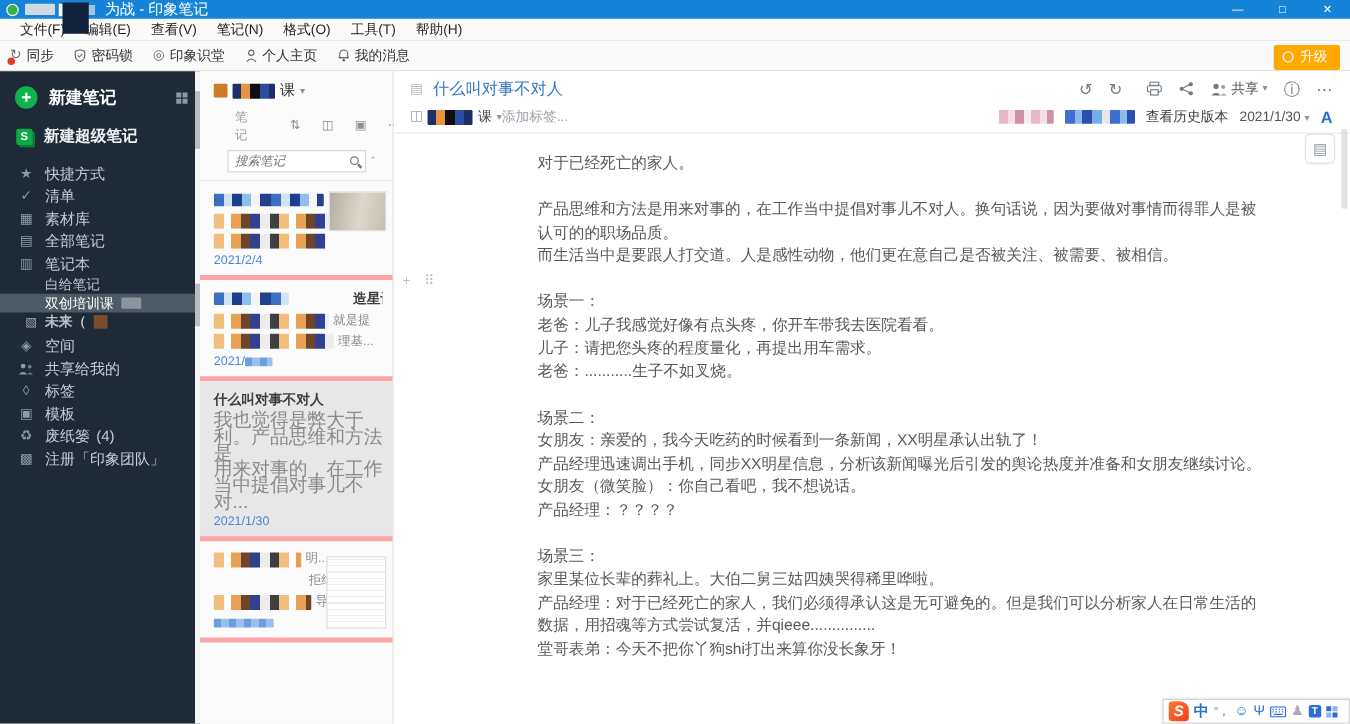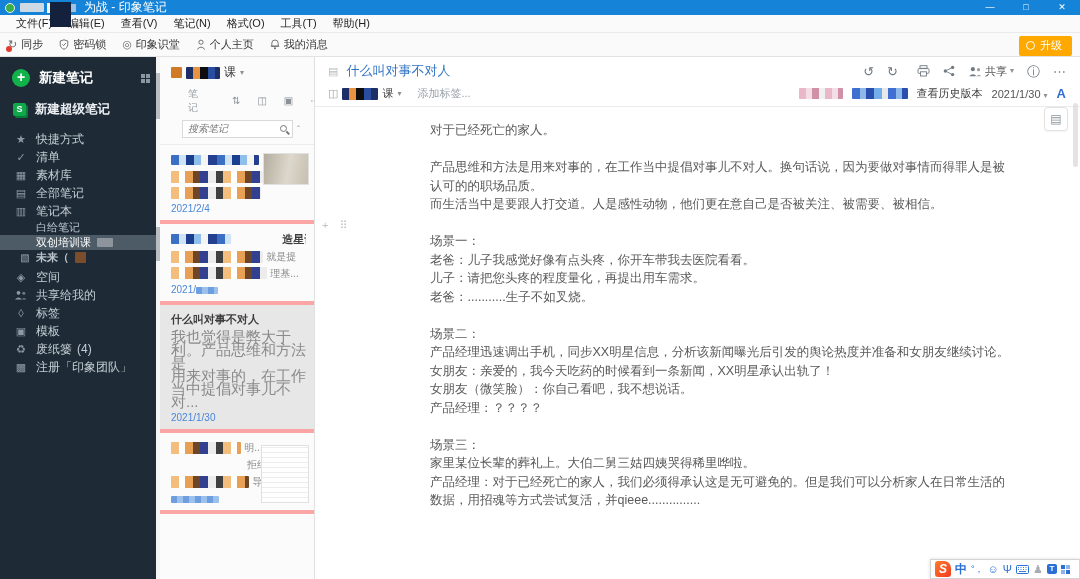--- a/index.html
+++ b/index.html
@@ -57,21 +57,21 @@
 
   
   .notelist { width:155px; flex:none; background:#fbfbfb; border-right:1px solid #e0e0e0; position:relative; }
   .nl-head { padding:7px 8px 0 11px; }
   .nl-title { display:flex; align-items:center; font-size:12px; color:#2f2f2f; gap:4px; }
   .nl-meta { display:flex; align-items:center; margin-top:6px; color:#9aa0a6; font-size:10px; gap:17px; }
   .nl-meta .mi { color:#8b9198; font-size:10px; line-height:1; }
   .nl-meta .spacer { flex:1; }
   .nl-search-row { display:flex; align-items:center; margin:5px 6px 6px 11px; gap:4px; }
   .nl-search { flex:1; position:relative; }
-  .nl-search input { width:100%; height:18px; border:1px solid #d9d9d9; background:#fff; font-size:10px; font-style:italic; color:#555; padding:0 18px 0 5px; font-family:Liberation Mono, monospace; }
+  .nl-search input { width:100%; height:18px; border:1px solid #d9d9d9; background:#fff; font-size:10px; font-style:italic; color:#555; padding:0 18px 0 5px; font-family:Liberation Serif, serif; }
   .mag { position:absolute; right:6px; top:5px; width:7px; height:7px; border:1px solid #777; border-radius:50%; }
   .mag::after { content:""; position:absolute; width:4px; height:1.5px; background:#777; transform:rotate(45deg); right:-4px; bottom:-2px; }
   .collapse { color:#9aa0a6; font-size:9px; }
   .cards { border-top:1px solid #ececec; }
   .card { padding:7px 8px 6px 11px; border-bottom:4px solid #fca5a5; position:relative; min-height:52px; }
   .card.sel { background:#e7e7e7; }
   .card .ct { font-size:11px; font-weight:bold; color:#3d3d3d; margin-bottom:3px; }
   .card .cp { font-size:15px; color:#8a8a8a; line-height:13px; }
   .card .cd { font-size:10px; color:#4a87d9; margin-top:4px; }
   .thumb { position:absolute; right:5px; top:8px; width:46px; height:32px; border:1px solid #e0e0e0; background:linear-gradient(100deg,#b4ad9f,#ddd8cc 55%,#c6bfb1); }
@@ -97,21 +97,21 @@
   .doc-icn { color:#b6bcc2; font-size:11px; margin-right:8px; line-height:1; }
   .ed-title { color:#3576c4; font-size:13px; }
   .ed-actions { margin-left:auto; display:flex; align-items:center; gap:13px; color:#707a82; font-size:13px; }
   .ed-actions .ai { line-height:1; display:flex; align-items:center; gap:3px; }
   .share-lbl { font-size:11px; color:#555; }
   .caret { font-size:8px; color:#8a939a; }
   .ed-row2 { height:26px; display:flex; align-items:center; padding:0 14px 0 13px; border-bottom:1px solid #ebebeb; font-size:11px; }
   .nb-chip { display:flex; align-items:center; gap:4px; color:#8b949b; }
   .chip-icn { font-size:11px; color:#9aa3aa; line-height:1; }
   .chip-suffix { color:#3a3a3a; }
-  .addtag { margin-left:16px; color:#9aa2a9; }
+  .addtag { color:#9aa2a9; }
   .ed-r2-right { margin-left:auto; display:flex; align-items:center; gap:9px; }
   .history { color:#3f3f3f; }
   .ed-date { color:#555; }
   .font-a { color:#2f6fd0; font-weight:bold; font-size:13px; }
   .ed-body { flex:1; position:relative; padding:14px 70px 0 115px; font-size:12.5px; line-height:18.5px; color:#595959; overflow:hidden; }
   .para { margin:0; min-height:18.5px; position:relative; }
   .handle { position:absolute; left:-108px; top:2px; color:#c0c4c8; font-size:11px; letter-spacing:4px; }
   .outline-btn { position:absolute; right:12px; top:50px; width:24px; height:24px; border:1px solid #e2e2e2; border-radius:4px; background:#fff; color:#8b949b; font-size:12px; text-align:center; line-height:22px; box-shadow:0 1px 2px rgba(0,0,0,.05); }
   .ed-scrollbar { position:absolute; right:2px; top:46px; width:5px; height:64px; background:#dcdcdc; border-radius:3px; opacity:.8; }
 
@@ -401,28 +401,29 @@
       <p class="para">
         <span class="handle">+  ⠿</span>
         <span></span>
       </p>
       <p class="para">场景一：</p>
       <p class="para">老爸：儿子我感觉好像有点头疼，你开车带我去医院看看。</p>
       <p class="para">儿子：请把您头疼的程度量化，再提出用车需求。</p>
       <p class="para">老爸：...........生子不如叉烧。</p>
       <p class="para"></p>
       <p class="para">场景二：</p>
+      <p class="para">女朋友：亲爱的，我今天吃药的时候看到一条新闻，XX明星承认出轨了！</p>
       <p class="para">产品经理迅速调出手机，同步XX明星信息，分析该新闻曝光后引发的舆论热度并准备和女朋友继续讨论。</p>
-      <p class="para">女朋友：亲爱的，我今天吃药的时候看到一条新闻，XX明星承认出轨了！</p>
       <p class="para">女朋友（微笑脸）：你自己看吧，我不想说话。</p>
       <p class="para">产品经理：？？？？</p>
       <p class="para"></p>
       <p class="para">场景三：</p>
       <p class="para">家里某位长辈的葬礼上。大伯二舅三姑四姨哭得稀里哗啦。</p>
       <p class="para">产品经理：对于已经死亡的家人，我们必须得承认这是无可避免的。但是我们可以分析家人在日常生活的数据，用招魂等方式尝试复活，并qieee...............</p>
+      <p class="para">堂哥表弟：今天不把你丫狗shi打出来算你没长象牙！</p>
     </div>
     <span class="outline-btn">▤</span>
     <span class="ed-scrollbar"></span>
   </section>
 </div>
 
 <div class="ime">
   <span class="slogo">S</span>
   <span class="ime-i ime-bold">中</span>
   <span class="ime-i" style="font-size:9px">°，</span>

